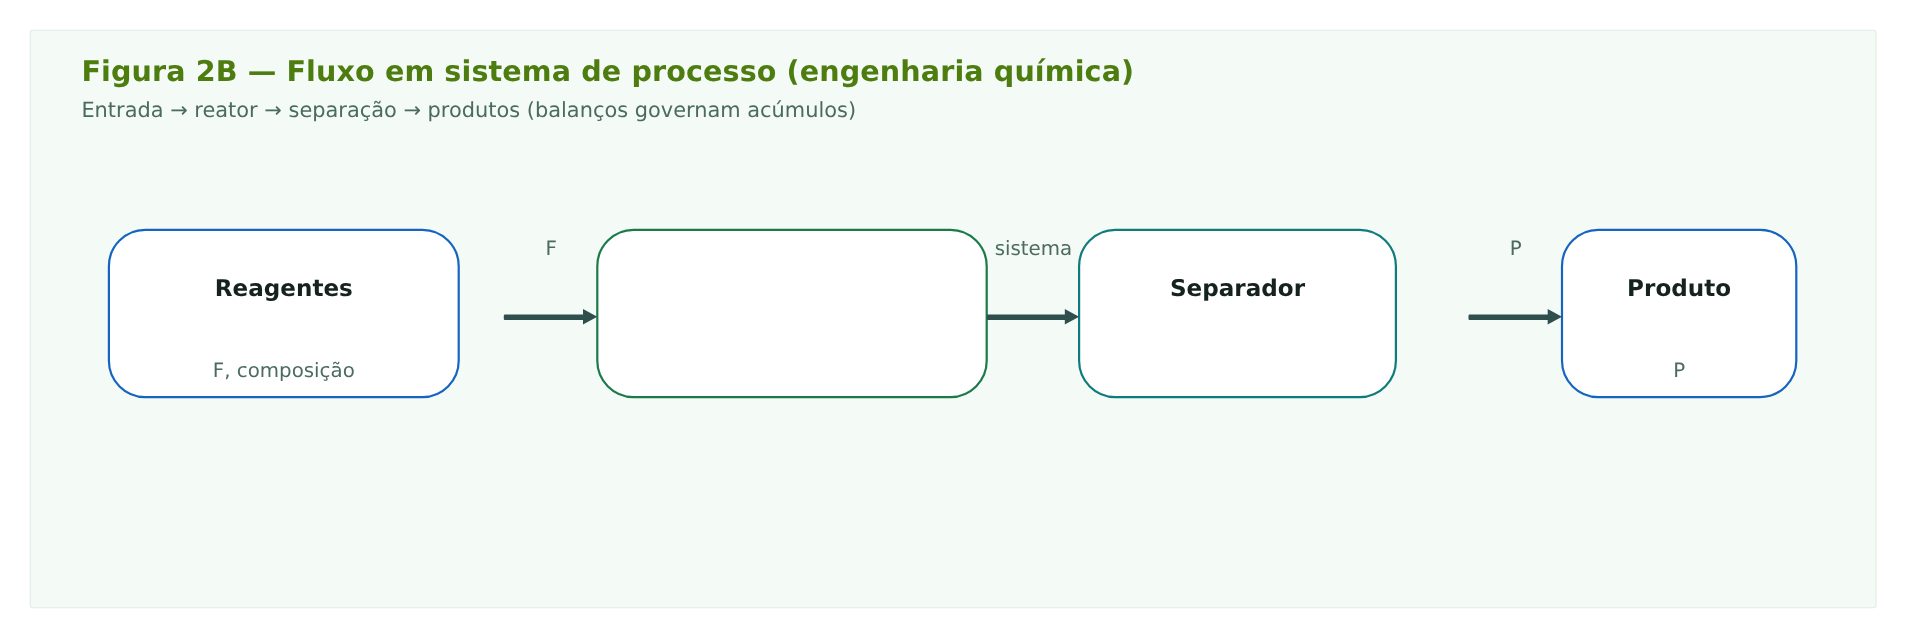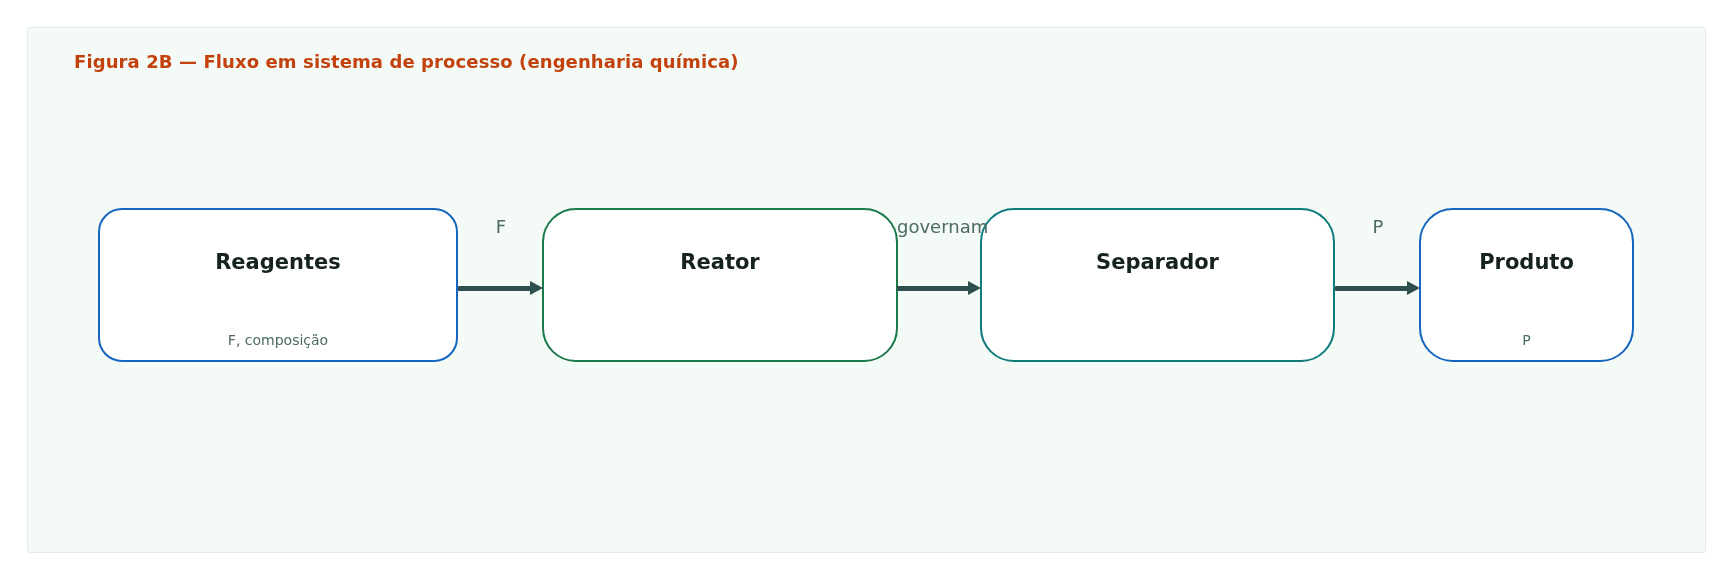--- a/index.html
+++ b/index.html
@@ -23,23 +23,23 @@
     background: #f4faf6;
     border: 1px solid #e2ece5;
     border-radius: 3px;
     box-sizing: border-box;
   }
 
   .figure-title {
     position: absolute;
     left: 46px;
     top: 23px;
-    font-size: 18px;
+    font-size: 26px;
     font-weight: bold;
-    color: #c2410c;
+    color: #4d7c0f;
     letter-spacing: 0.1px;
     white-space: nowrap;
   }
 
   .figure-subtitle {
     position: absolute;
     left: 46px;
     top: 61px;
     font-size: 19px;
     font-weight: normal;
@@ -77,30 +77,30 @@
     color: #15221d;
     white-space: nowrap;
   }
 
   .node-sub {
     position: absolute;
     left: 0;
     right: 0;
     bottom: 12px;
     text-align: center;
-    font-size: 14px;
+    font-size: 18px;
     font-weight: normal;
     color: #4a6b5d;
     white-space: nowrap;
   }
 
   
-  #node-0 { left: 70px;   width: 360px; border-color: #1565c0; border-radius: 24px; }
+  #node-0 { left: 70px;   width: 320px; border-color: #1565c0; }
   #node-1 { left: 514px;  width: 356px; border-color: #1b7a4a; }
-  #node-2 { left: 952px;  width: 355px; border-color: #0f7b7b; }
+  #node-2 { left: 952px;  width: 290px; border-color: #0f7b7b; }
   #node-3 { left: 1391px; width: 215px; border-color: #1565c0; }
 
   .connector {
     position: absolute;
     top: 252px;
     height: 16px;
   }
   .connector .shaft {
     position: absolute;
     left: 0;
@@ -143,30 +143,30 @@
   #edge-label-1 { left: 869px; width: 85px; }
   #edge-label-2 { left: 1307px; width: 86px; }
 </style>
 </head>
 <body>
 
 <div class="figure-panel">
 
   <div class="figure-title">Figura 2B — Fluxo em sistema de processo (engenharia química)</div>
 
+  <div class="figure-subtitle">Entrada → reator → separação → produtos (balanços governam acúmulos)</div>
 
   <div class="flow-canvas">
 
     <div class="node" id="node-0">
       <div class="node-title">Reagentes</div>
       <div class="node-sub">F, composição</div>
     </div>
 
     <div class="node" id="node-1">
-      <div class="node-title">Reator</div>
     </div>
 
     <div class="node" id="node-2">
       <div class="node-title">Separador</div>
     </div>
 
     <div class="node" id="node-3">
       <div class="node-title">Produto</div>
       <div class="node-sub">P</div>
     </div>
@@ -174,21 +174,21 @@
     <div class="connector" id="conn-0">
       <div class="shaft"></div>
       <div class="head"></div>
     </div>
     <div class="edge-label" id="edge-label-0">F</div>
 
     <div class="connector" id="conn-1">
       <div class="shaft"></div>
       <div class="head"></div>
     </div>
-    <div class="edge-label" id="edge-label-1">governam</div>
+    <div class="edge-label" id="edge-label-1">sistema</div>
 
     <div class="connector" id="conn-2">
       <div class="shaft"></div>
       <div class="head"></div>
     </div>
     <div class="edge-label" id="edge-label-2">P</div>
 
   </div>
 </div>
 

